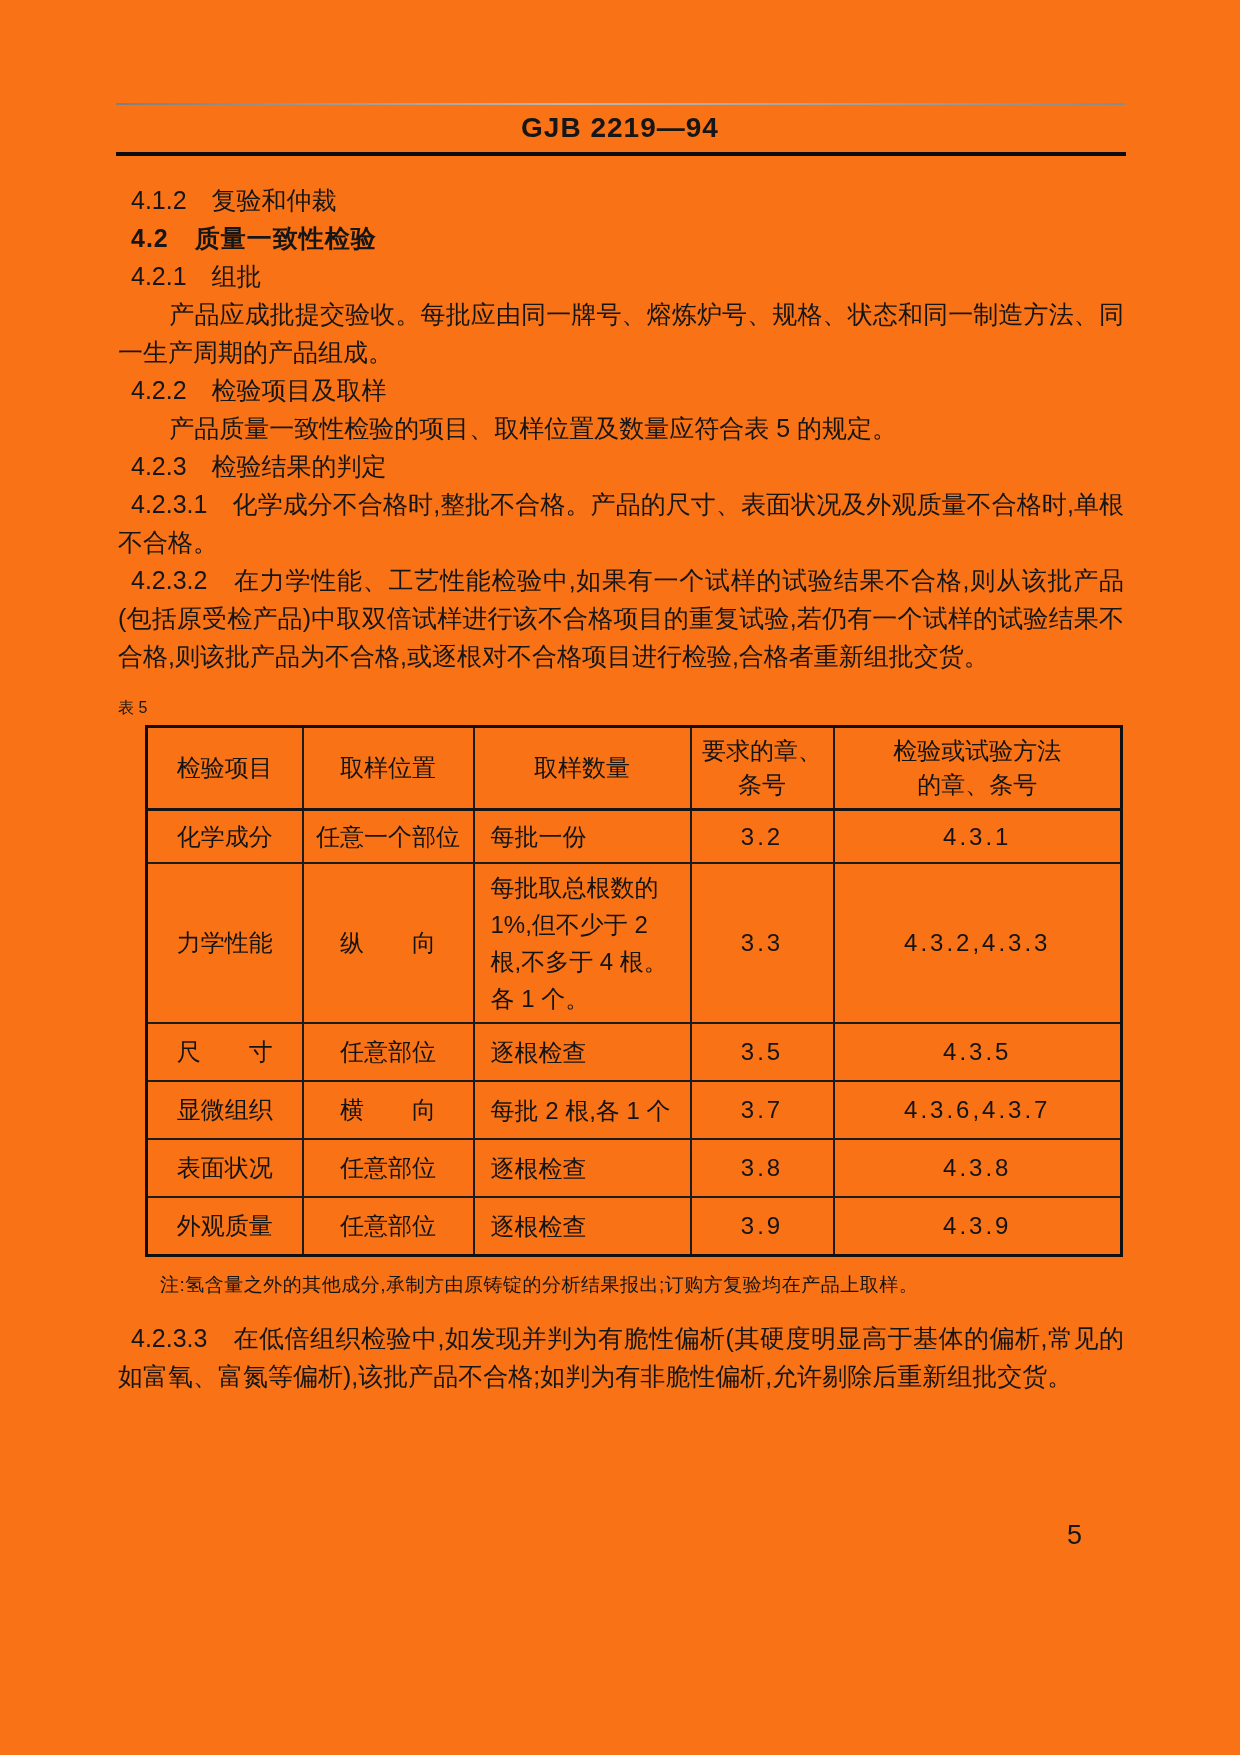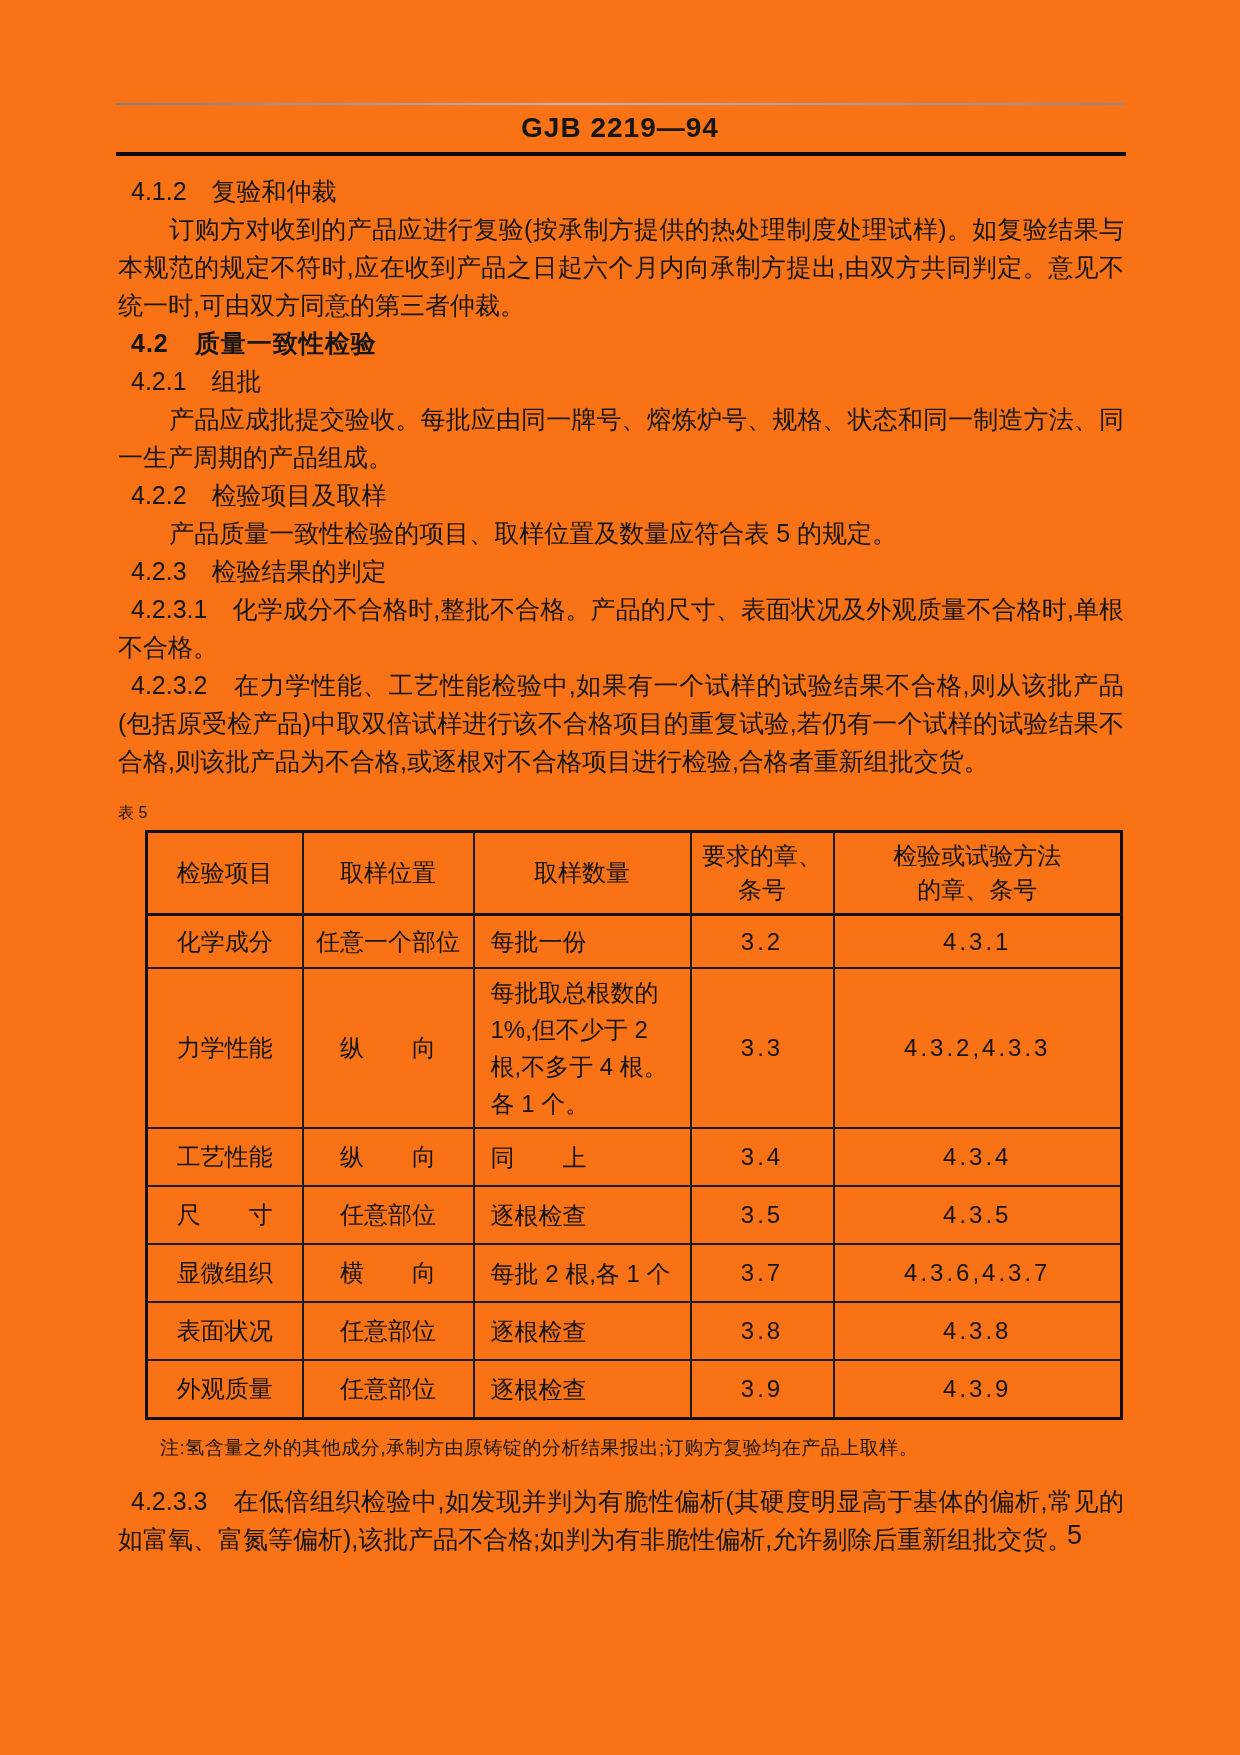--- a/index.html
+++ b/index.html
@@ -10,21 +10,21 @@
     background:#f97316;
     font-family:"Liberation Sans","DejaVu Sans",sans-serif;
     color:#161616;
     overflow:hidden;
   }
   .rule-thin{position:absolute;left:116px;top:103px;width:1009px;height:2px;
     background:linear-gradient(90deg,#7f7f7f,#b9b9b9 45%,#8a8a8a);}
   .doc-title{position:absolute;top:112px;left:0;width:100%;text-align:center;
     font-size:28px;font-weight:bold;letter-spacing:1px;}
   .rule-thick{position:absolute;left:116px;top:152px;width:1010px;height:4px;background:#0c0c0c;}
-  .content{position:absolute;left:118px;top:172px;width:1006px;
+  .content{position:absolute;left:118px;top:181px;width:1006px;
     font-size:25px;line-height:38px;}
   .heading{padding-left:13px;white-space:nowrap;}
   .h-bold{font-weight:bold;letter-spacing:1px;}
   .para{text-align:justify;}
   .pind{text-indent:2.05em;}
   .pnum{text-indent:13px;}
   .tcap{text-align:left;font-size:16px;height:30px;line-height:30px;margin-top:18px;}
   table.t5{border-collapse:collapse;table-layout:fixed;width:975px;
     margin:2px 0 0 27px;font-size:24px;color:#141414;}
   table.t5{border:3px solid #101010;}
@@ -47,21 +47,20 @@
 
 <div class="page">
 
   <div class="rule-thin"></div>
   <div class="doc-title">GJB 2219—94</div>
   <div class="rule-thick"></div>
 
   <div class="content">
 
     <div class="heading">4.1.2　复验和仲裁</div>
-    <div class="para pind">订购方对收到的产品应进行复验(按承制方提供的热处理制度处理试样)。如复验结果与本规范的规定不符时,应在收到产品之日起六个月内向承制方提出,由双方共同判定。意见不统一时,可由双方同意的第三者仲裁。</div>
 
     <div class="heading h-bold">4.2　质量一致性检验</div>
 
     <div class="heading">4.2.1　组批</div>
     <div class="para pind">产品应成批提交验收。每批应由同一牌号、熔炼炉号、规格、状态和同一制造方法、同一生产周期的产品组成。</div>
 
     <div class="heading">4.2.2　检验项目及取样</div>
     <div class="para pind">产品质量一致性检验的项目、取样位置及数量应符合表 5 的规定。</div>
 
     <div class="heading">4.2.3　检验结果的判定</div>
@@ -98,27 +97,20 @@
           <td class="num">4.3.1</td>
         </tr>
         <tr class="rh-big">
           <td>力学性能</td>
           <td>纵　　向</td>
           <td class="cleft">每批取总根数的 1%,但不少于 2 根,不多于 4 根。各 1 个。</td>
           <td class="num">3.3</td>
           <td class="num">4.3.2,4.3.3</td>
         </tr>
         <tr class="rh-s">
-          <td>工艺性能</td>
-          <td>纵　　向</td>
-          <td class="cleft">同　　上</td>
-          <td class="num">3.4</td>
-          <td class="num">4.3.4</td>
-        </tr>
-        <tr class="rh-s">
           <td>尺　　寸</td>
           <td>任意部位</td>
           <td class="cleft">逐根检查</td>
           <td class="num">3.5</td>
           <td class="num">4.3.5</td>
         </tr>
         <tr class="rh-s">
           <td>显微组织</td>
           <td>横　　向</td>
           <td class="cleft">每批 2 根,各 1 个</td>

